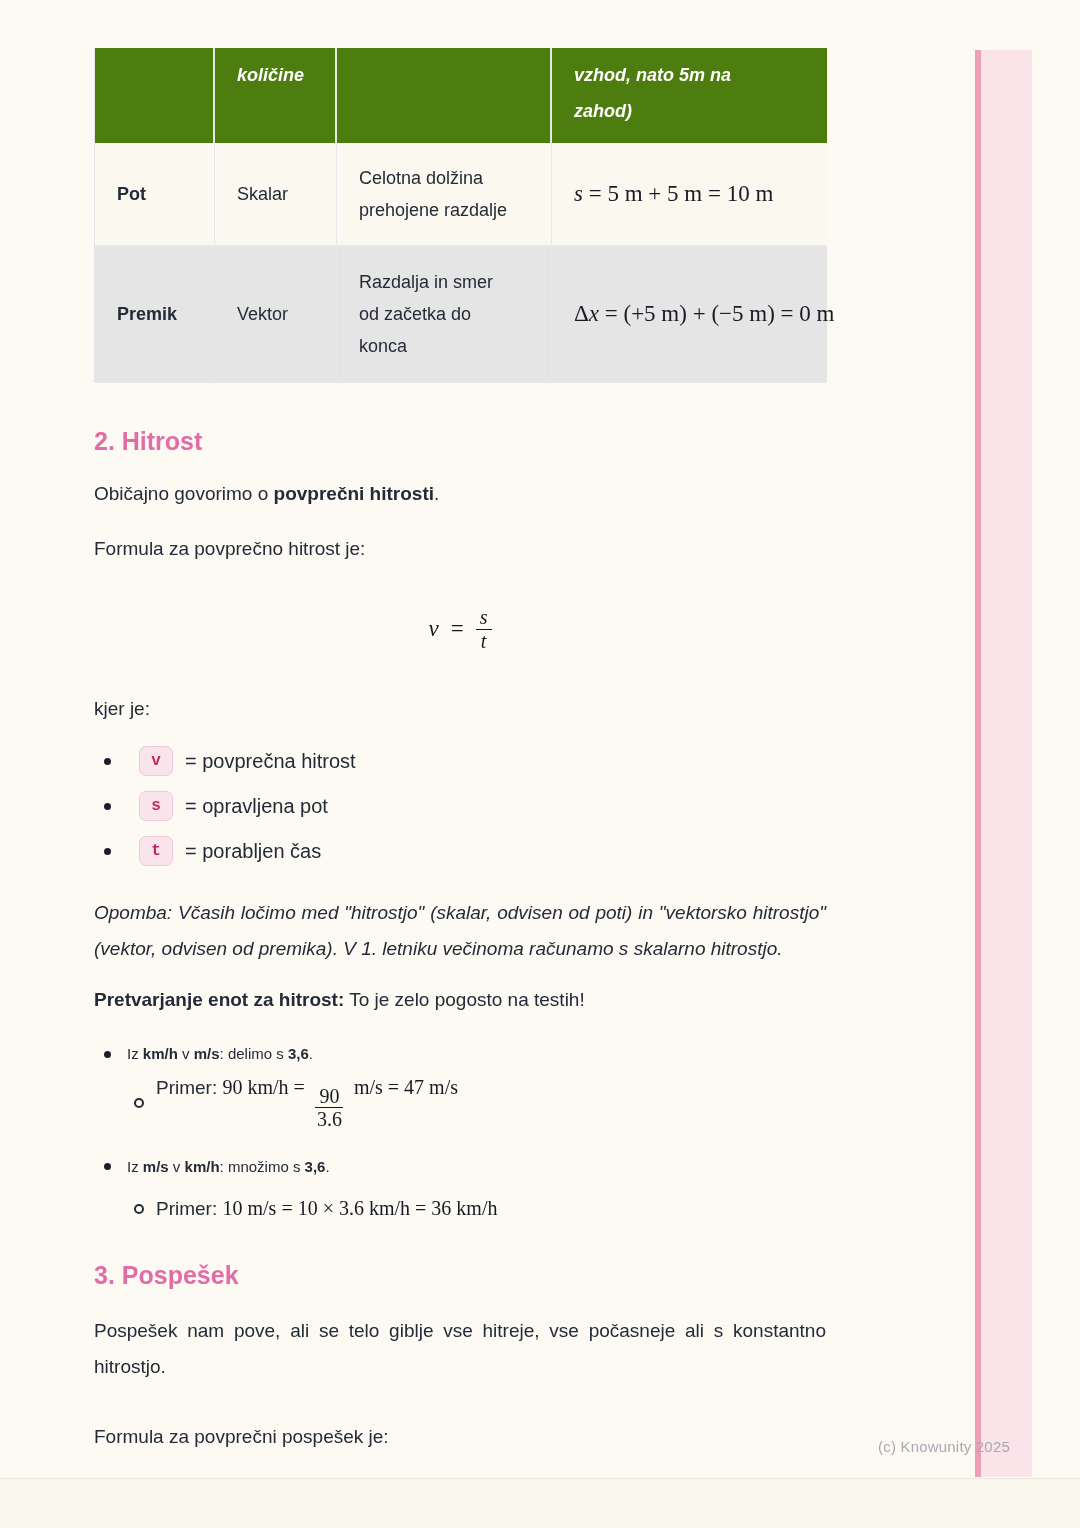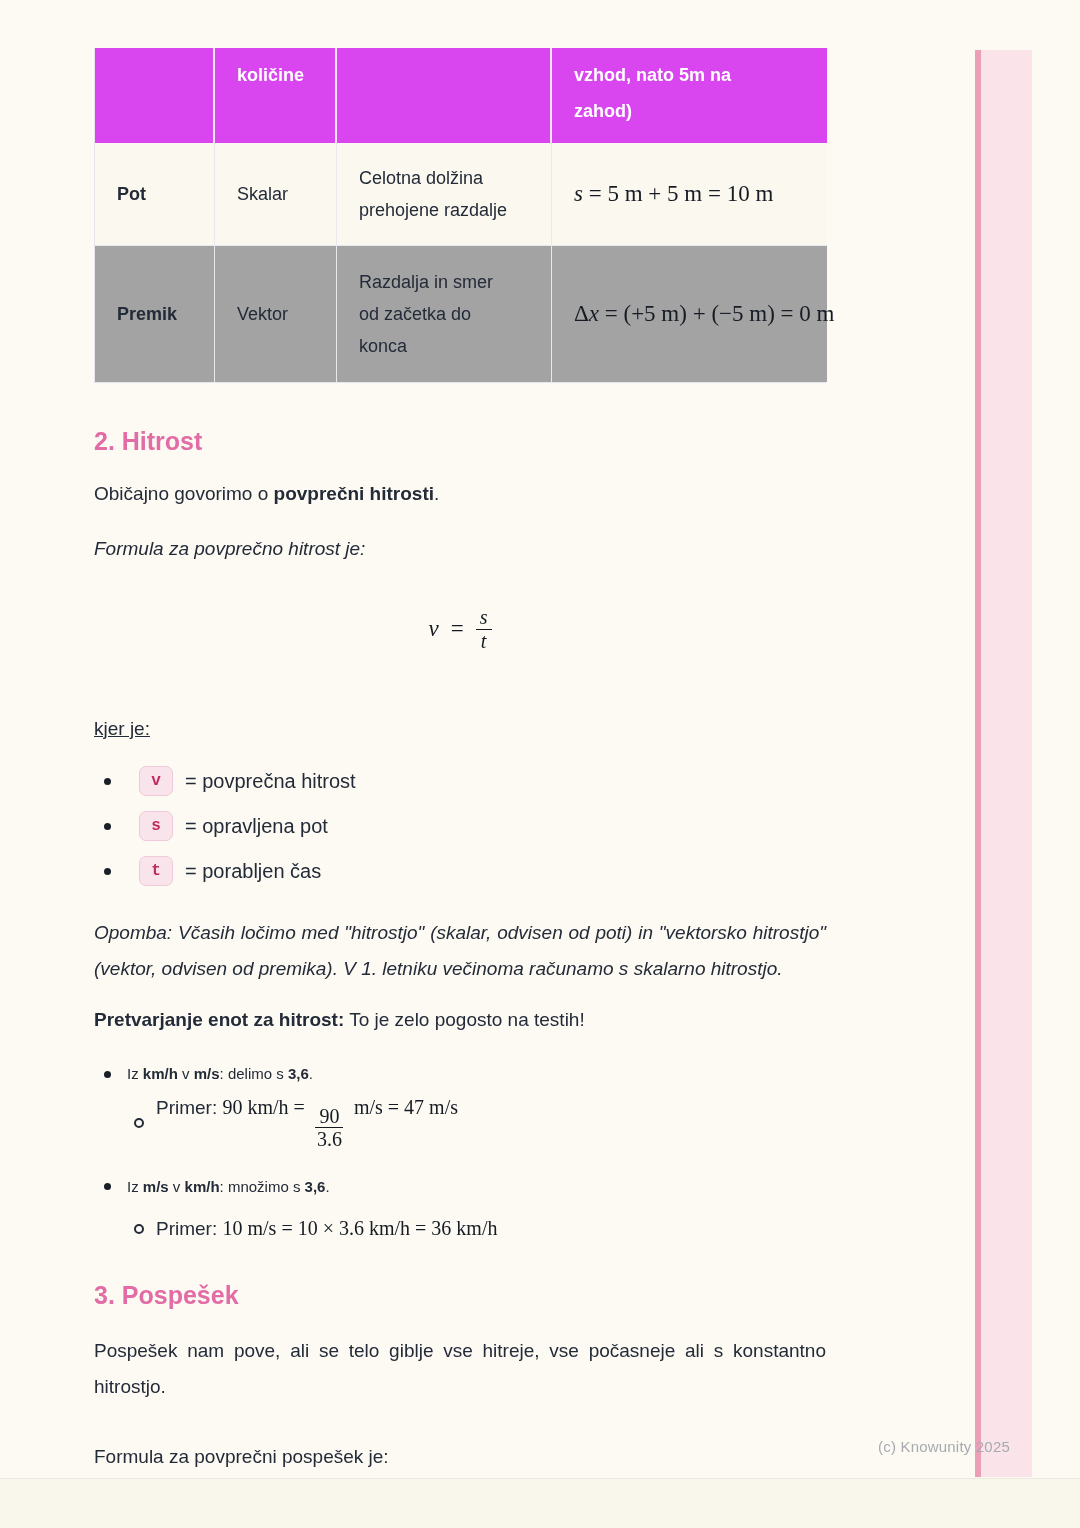--- a/index.html
+++ b/index.html
@@ -24,46 +24,47 @@
     position:absolute; left:0; top:1478px; width:1080px; height:50px;
     background:#F9F6EC;
     border-top:1px solid rgba(0,0,0,0.05);
   }
   .content { position:absolute; left:94px; top:0; width:732px; z-index:2; }
 
   
   .dtable { margin-top:48px; border:1px solid #E4E6EA; border-top:none; }
   .trow { display:grid; grid-template-columns:120px 122px 215px 275px; }
   .th {
-    background:#d946ef; color:#FFFFFF;
+    background:#4d7c0f; color:#FFFFFF;
     font-weight:600; font-size:18px; line-height:36px;
     padding:9px 20px 0 22px; height:95px;
     border-right:2px solid rgba(255,255,255,0.85);
+    font-style:italic;
   }
   .th:last-child { border-right:none; }
   .td {
     display:flex; flex-direction:column; justify-content:center;
     padding:0 20px 0 22px;
     font-size:18px; line-height:32px;
     border-right:1px solid #E6E8EC;
   }
   .td:last-child { border-right:none; }
   .row-pot .td    { height:103px; background:#FAF8EF; border-bottom:1px solid #E6E8EC; }
-  .row-premik .td { height:136px; background:#a3a3a3; }
+  .row-premik .td { height:136px; background:#e5e5e5; }
   .td.cell-name { font-weight:700; }
   .math { font-family:"Liberation Serif", serif; color:#161B24; }
   .td.cell-formula { font-size:23px; }
   .td.cell-formula span { white-space:pre; }
 
   
   h2.section { margin:42px 0 0; font-size:25px; line-height:32px; font-weight:700; color:#E26CA5; }
   p { margin:0; font-size:19px; line-height:26px; }
   .p-obicajno { margin-top:24px; }
-  .p-formula-label { margin-top:29px;font-style:italic; }
-  .p-kjer { margin-top:56px;text-decoration:underline; }
+  .p-formula-label { margin-top:29px; }
+  .p-kjer { margin-top:36px; }
   .p-opomba { margin-top:29px; font-style:italic; text-align:justify; line-height:36px; }
   .p-pretv { margin-top:20px; }
   .p-pospesek { margin-top:22px; text-align:justify; line-height:36px; }
   .p-formula-label2 { margin-top:39px; }
 
   
   .formula {
     margin-top:36px; height:62px;
     display:flex; justify-content:center; align-items:center; gap:12px;
     font-family:"Liberation Serif", serif; font-size:23px; color:#14181F;

